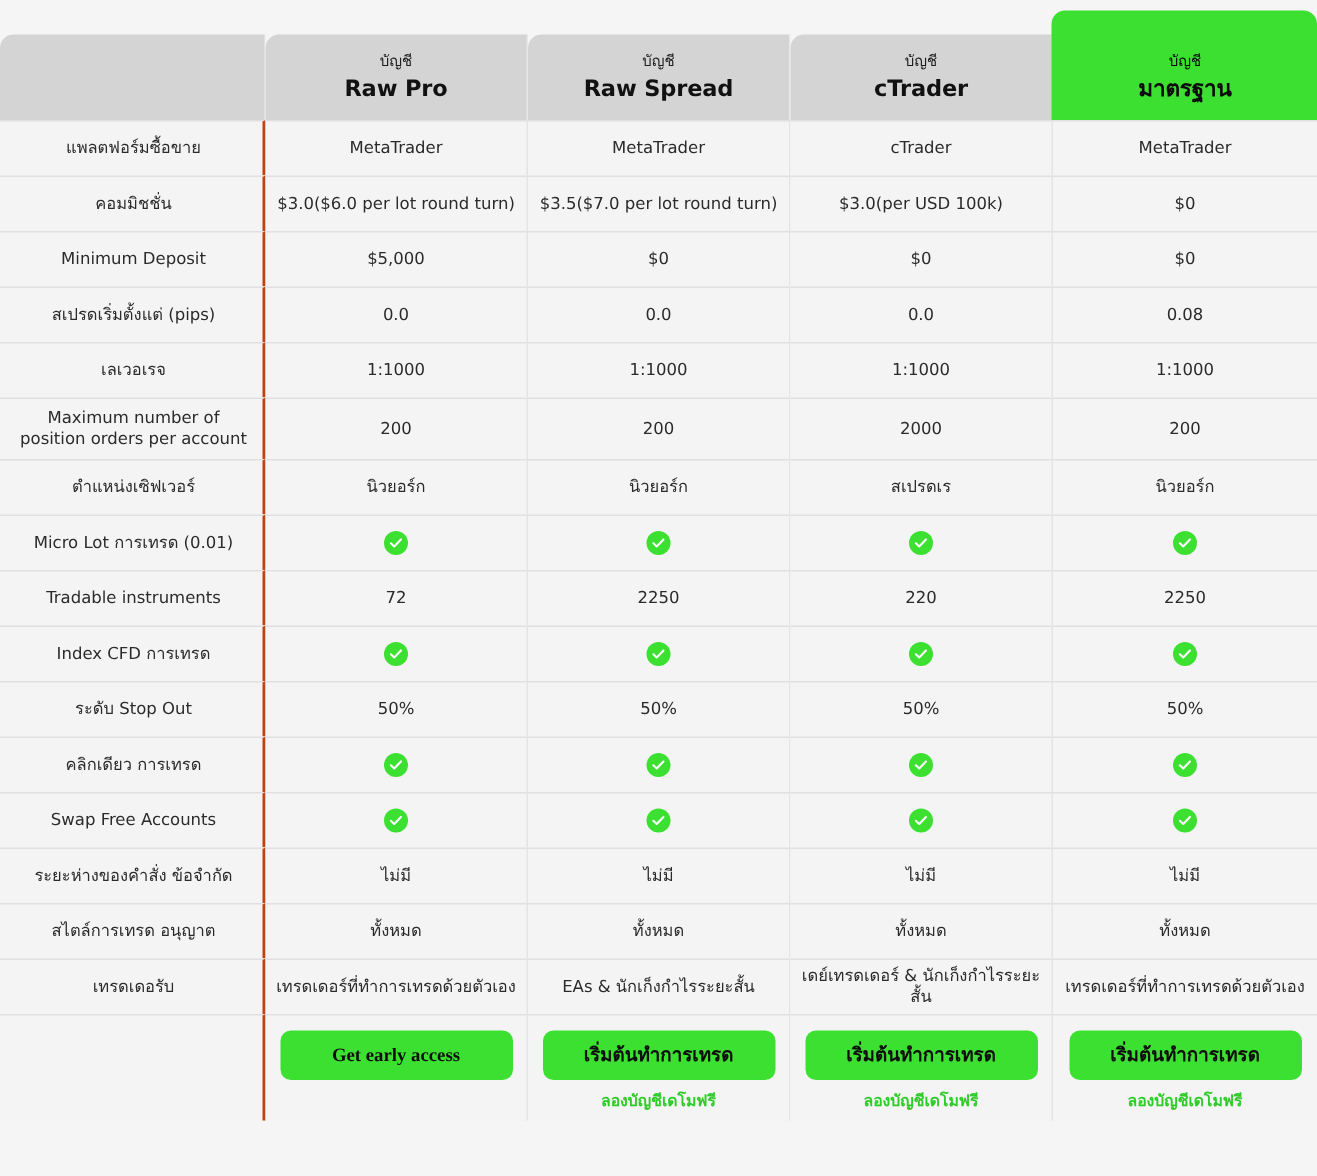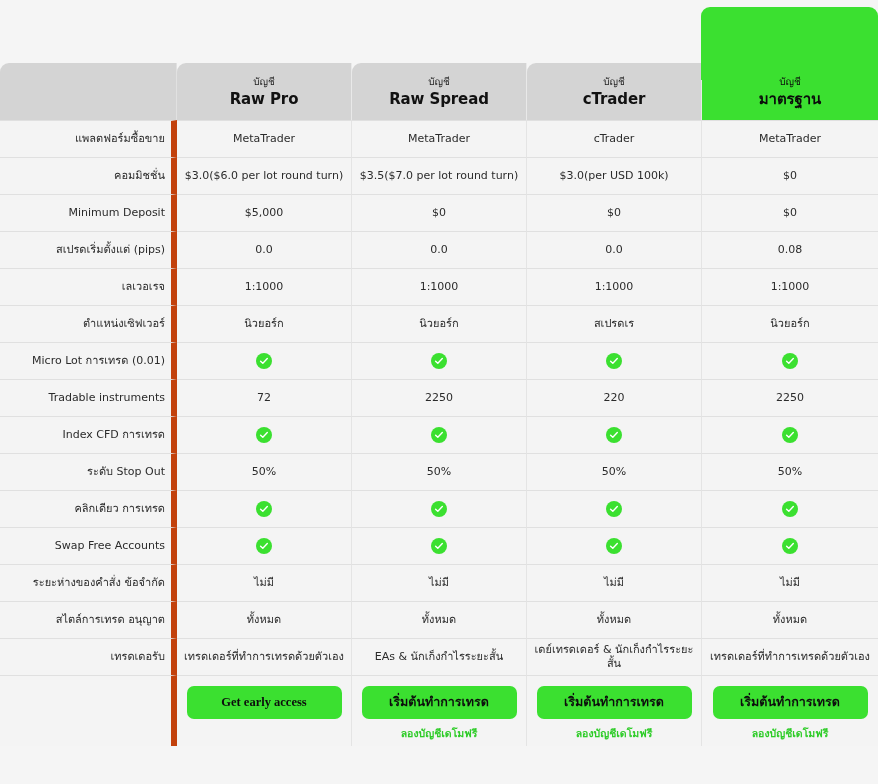--- a/index.html
+++ b/index.html
@@ -32,21 +32,20 @@
 
   
   table.cmp {
     position: absolute;
     left: 0;
     top: 23px;
     width: 878px;
     border-collapse: separate;
     border-spacing: 0;
     table-layout: fixed;
-    margin-top: 40px;
   }
 
   table.cmp col.c-label { width: 177px; }
   table.cmp col.c-col   { width: 175px; }
   table.cmp col.c-last  { width: 176px; }
 
   
   thead th {
     height: 57px;
     background: #d4d4d4;
@@ -94,26 +93,26 @@
     border-top: 1px solid #e0e0e0;
     border-right: 1px solid #e4e4e4;
     text-align: center;
     vertical-align: middle;
     font-size: 11px;
     color: #2b2b2b;
     padding: 3px 5px;
     line-height: 14px;
   }
   tbody td.lbl {
-    text-align: right;
+    text-align: center;
     padding-left: 9px;
     padding-right: 6px;
     font-size: 11px;
     color: #2b2b2b;
-    border-right: 6px solid #c2410c;
+    border-right: 2px solid #c2410c;
   }
   tbody td.last { border-right: none; }
 
   tbody tr.tall td { height: 41px; }
 
   
   .chk {
     display: inline-block;
     width: 16px;
     height: 16px;
@@ -225,20 +224,27 @@
           <td class="cell">0.0</td>
           <td class="cell last">0.08</td>
         </tr>
         <tr>
           <td class="lbl">เลเวอเรจ</td>
           <td class="cell">1:1000</td>
           <td class="cell">1:1000</td>
           <td class="cell">1:1000</td>
           <td class="cell last">1:1000</td>
         </tr>
+        <tr class="tall">
+          <td class="lbl">Maximum number of position orders per account</td>
+          <td class="cell">200</td>
+          <td class="cell">200</td>
+          <td class="cell">2000</td>
+          <td class="cell last">200</td>
+        </tr>
         <tr>
           <td class="lbl">ตำแหน่งเซิฟเวอร์</td>
           <td class="cell">นิวยอร์ก</td>
           <td class="cell">นิวยอร์ก</td>
           <td class="cell">สเปรดเร</td>
           <td class="cell last">นิวยอร์ก</td>
         </tr>
         <tr>
           <td class="lbl">Micro Lot การเทรด (0.01)</td>
           <td class="cell"><span class="chk"><svg width="10" height="10" viewBox="0 0 10 10">

